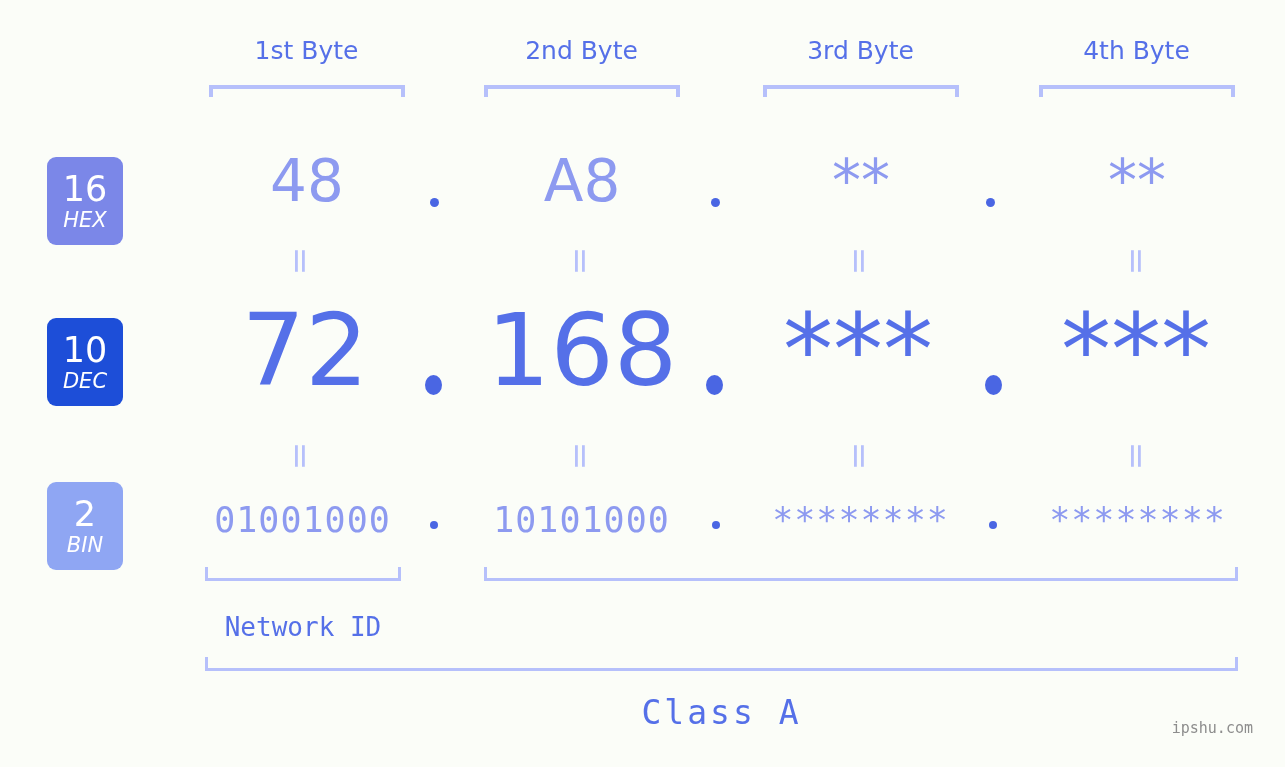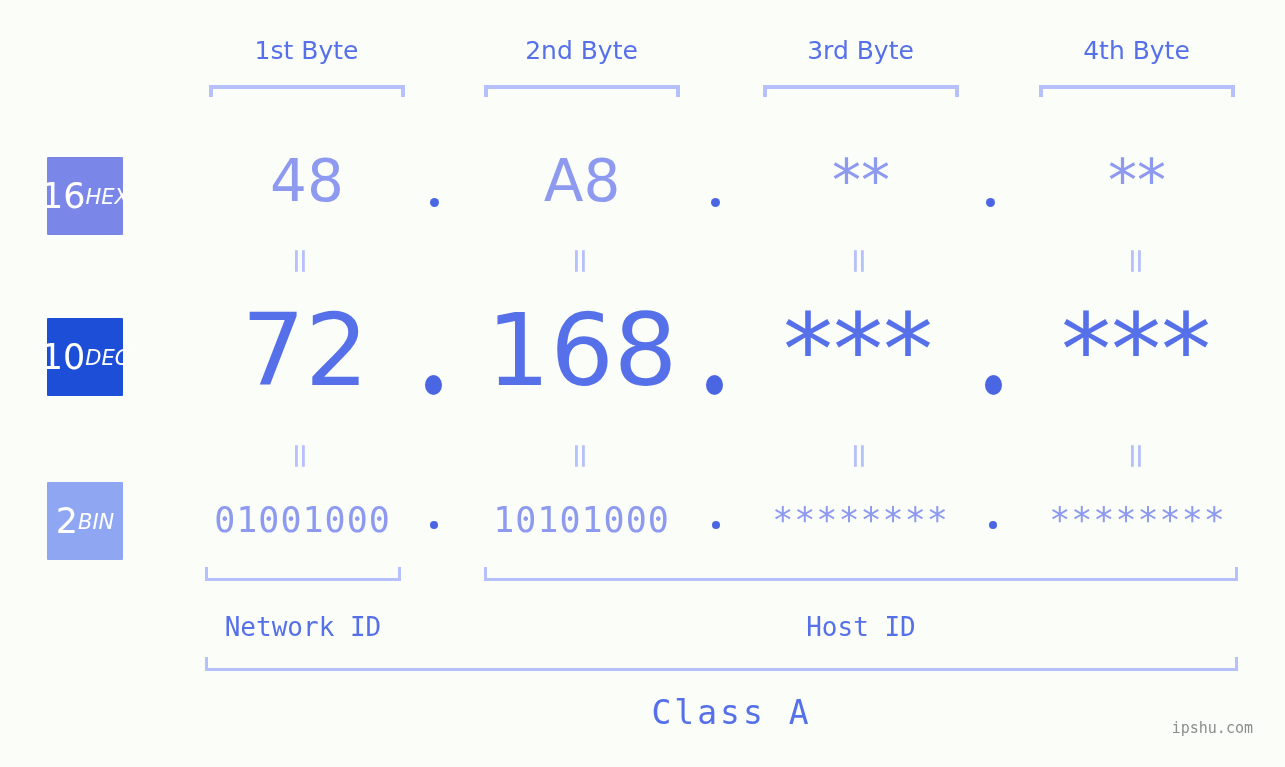--- a/index.html
+++ b/index.html
@@ -48,26 +48,27 @@
     border-right: 3px solid #b6c0fb;
     border-top: none;
     height: 14px;
     box-sizing: border-box;
   }
 
   
   .badge {
     position: absolute;
     width: 76px;
-    height: 78px;
-    border-radius: 1px;
+    height: 88px;
+    border-radius: 9px;
     color: #ffffff;
     text-align: center;
     font-family: "DejaVu Sans", sans-serif;
     display: flex;
+    flex-direction: column;
     align-items: center;
     justify-content: center;
     line-height: 1;
   }
   .badge .num {
     font-size: 35px;
     line-height: 36px;
     letter-spacing: 0px;
   }
   .badge .nm {
@@ -232,20 +233,19 @@
 
   <div class="val bin-val" style="left:761px; top:500px; width:199px;">********</div>
   <div class="dot tiny" style="left:989px; top:521px;"></div>
 
   <div class="val bin-val" style="left:1038px; top:500px; width:199px;">********</div>
 
   <div class="bracket-up" style="left:205px; top:567px; width:196px;"></div>
   <div class="bracket-up" style="left:484px; top:567px; width:754px;"></div>
 
   <div class="id-label" style="left:205px; top:612px; width:196px;">Network ID</div>
-  <div class="id-label" style="left:763px; top:612px; width:196px;">Host ID</div>
 
   <div class="bracket-up" style="left:205px; top:657px; width:1033px;"></div>
-  <div class="class-label" style="left:215px; top:694px; width:1033px;">Class A</div>
+  <div class="class-label" style="left:205px; top:694px; width:1033px;">Class A</div>
 
   <div id="watermark">ipshu.com</div>
 
 </div>
 
 </body></html>

